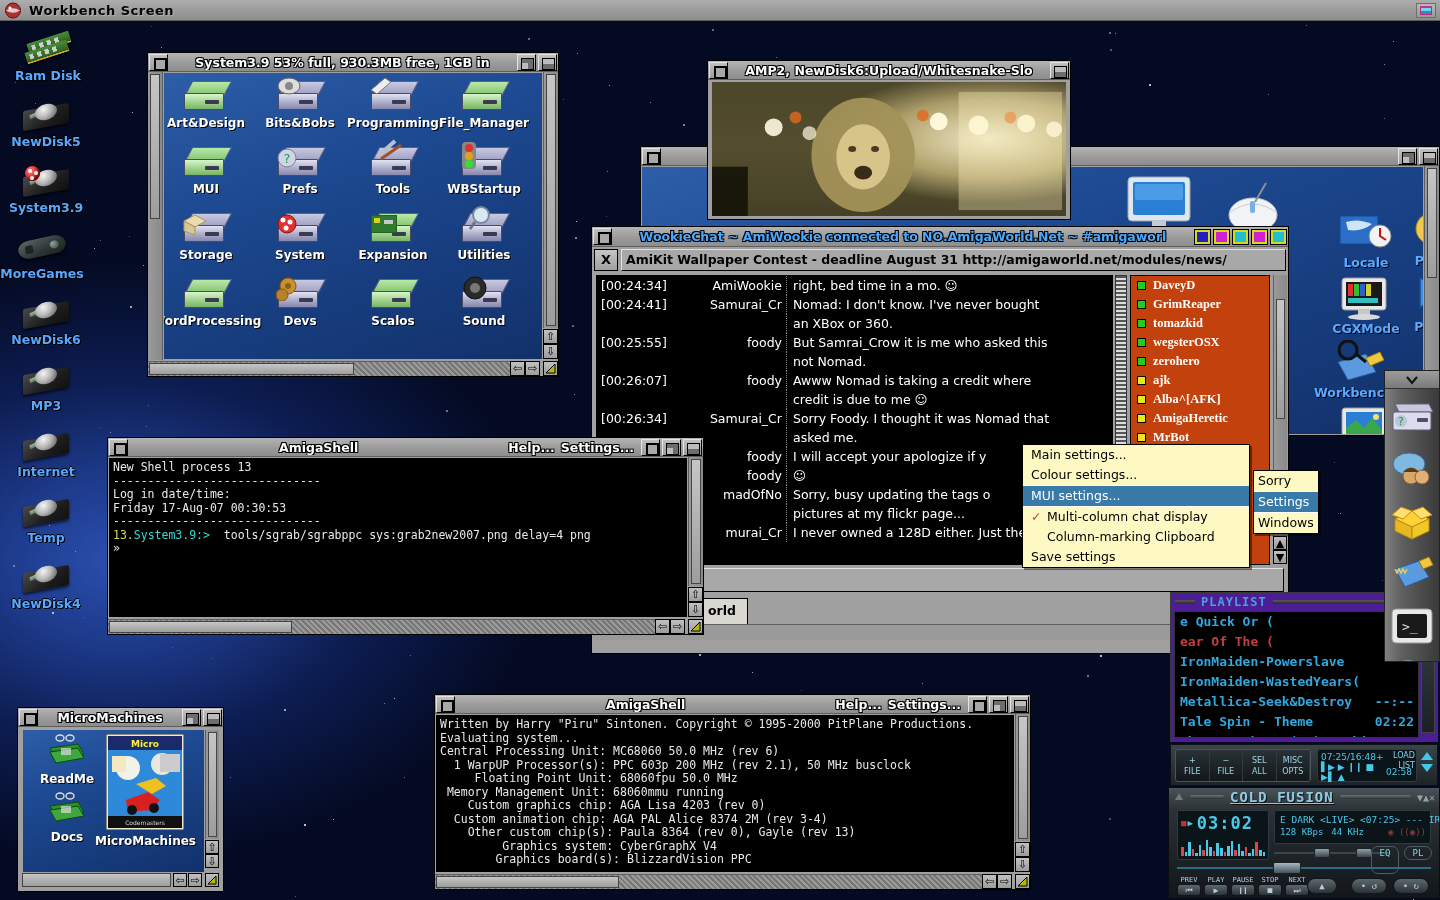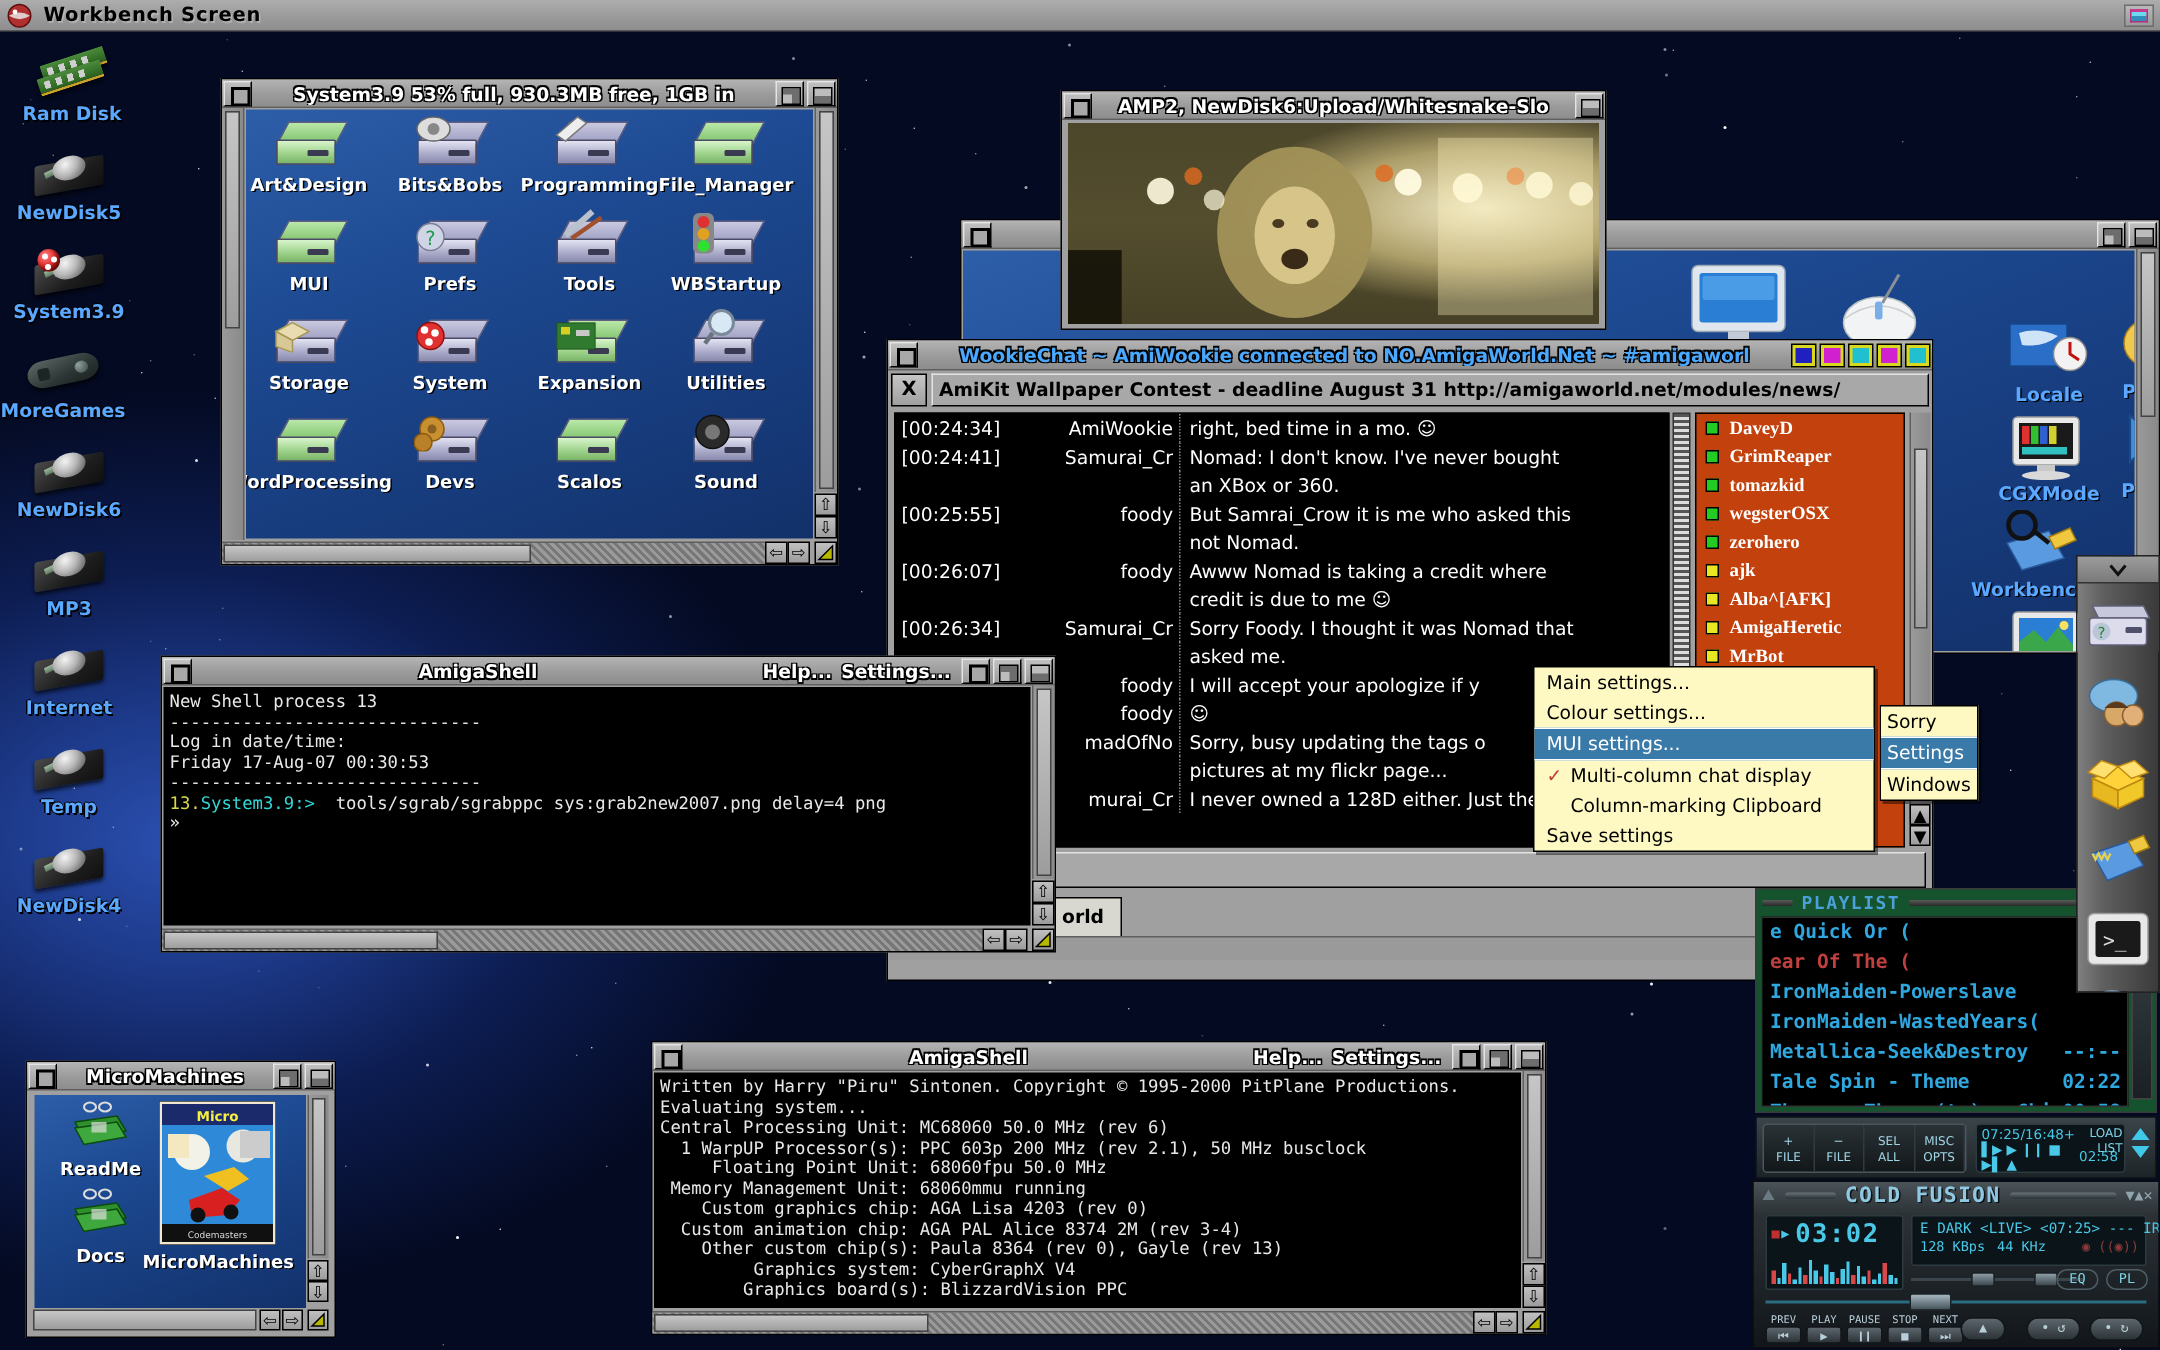--- a/index.html
+++ b/index.html
@@ -274,21 +274,21 @@
   .ctxmenu .mi {
     font-size:12.5px; color:#000; padding:1px 10px 1px 8px; line-height:18px;
     white-space:nowrap; cursor:pointer; display:flex; align-items:center;
   }
   .ctxmenu .mi.sel { background:#3a7aa8; color:#fff; border-top:1px solid #fff; border-bottom:1px solid #fff; }
   .ctxmenu .mi .chk { width:16px; flex:0 0 16px; color:#c04040; font-weight:bold; }
   .ctxmenu .mi .ind { width:16px; flex:0 0 16px; }
 
   
   #playlist {
-    position:absolute; background:#14532d; border:1px solid #3a3a3a; overflow:hidden;
+    position:absolute; background:#4c1d95; border:1px solid #3a3a3a; overflow:hidden;
     font-family:"DejaVu Sans Mono", monospace;
   }
   .plrow { font-size:13px; line-height:20px; font-weight:bold; white-space:nowrap; padding-left:5px; }
   .plhdr { color:#4aa0d8; font-size:12px; letter-spacing:1px; }
   #player {
     position:absolute; overflow:hidden;
     background:linear-gradient(#4a5358,#2b3135 20%,#1b2024 70%,#12161a);
     border:1px solid #0a0d10;
     font-family:"DejaVu Sans Mono", monospace;
   }
@@ -1448,21 +1448,21 @@
 
 <div id="player" style="left:1168px; top:787px; width:272px; height:112px; z-index:32;">
 
   <div style="display:flex; align-items:center; height:18px; padding:0 4px;">
     <svg width="14" height="12">
         <path d="M2 9 L6 2 L10 9 Z" fill="#6a7a82"></path>
       </svg>
     <div style="width:34px; height:4px; margin-left:3px; background:linear-gradient(#6a757a,#2a3236); border-radius:2px;"></div>
     <div style="flex:0 0 auto; margin:0 6px; font-size:14px; font-weight:bold; letter-spacing:1px;
                 background:linear-gradient(#9fd8ef,#3d7fa8); -webkit-background-clip:text; background-clip:text; color:#8fc8e0;
-                text-shadow:1px 1px 0 #0a1014;">COLD FUSION</div>
+                text-shadow:1px 1px 0 #0a1014;text-decoration:underline;">COLD FUSION</div>
     <div style="flex:1; height:4px; background:linear-gradient(#6a757a,#2a3236); border-radius:2px;"></div>
     <div style="margin-left:6px; color:#8fa4ad; font-size:10px;">▼▲✕</div>
   </div>
 
   <div class="lcd" style="position:absolute; left:8px; top:22px; width:92px; height:50px; border-radius:2px;">
     <div style="display:flex; align-items:center; padding:2px 3px 0 3px;">
       <span style="color:#c03030; font-size:9px;">■</span>
       <span style="color:#49c8e8; font-size:9px; margin-left:1px;">▶</span>
       <span style="font-size:17px; font-weight:bold; letter-spacing:1px; margin-left:4px;">03:02</span>
     </div>
@@ -1501,21 +1501,21 @@
       <span style="margin-left:8px;">44 KHz</span>
       <span style="margin-left:auto; padding-right:4px; color:#8a3a3a;">◉ ((◉))</span>
     </div>
   </div>
 
   <div style="position:absolute; left:105px; top:60px; width:115px; height:10px;">
     <div style="position:absolute; left:0; right:0; top:4px; height:2px; background:#3a464c;"></div>
     <div style="position:absolute; left:40px; top:0; width:16px; height:10px; background:linear-gradient(#8fa0a8,#3b464c); border:1px solid #1a2226; border-radius:2px;"></div>
     <div style="position:absolute; left:82px; top:0; width:16px; height:10px; background:linear-gradient(#8fa0a8,#3b464c); border:1px solid #1a2226; border-radius:2px;"></div>
   </div>
-  <div style="position:absolute; right:40px; top:58px; width:28px; height:14px; border:1px solid #4e5e66; border-radius:7px;
+  <div style="position:absolute; right:40px; top:58px; width:28px; height:28px; border:1px solid #4e5e66; border-radius:7px;
               color:#7fd4e8; font-size:9px; text-align:center; line-height:12px;">EQ</div>
   <div style="position:absolute; right:7px; top:58px; width:28px; height:14px; border:1px solid #4e5e66; border-radius:7px;
               color:#7fd4e8; font-size:9px; text-align:center; line-height:12px;">PL</div>
 
   <div style="position:absolute; left:8px; right:8px; top:76px; height:8px;">
     <div style="position:absolute; left:0; right:0; top:3px; height:2px; background:#2b6d80;"></div>
     <div style="position:absolute; left:96px; top:-2px; width:28px; height:12px; background:linear-gradient(#a8b8c0,#44525a); border:1px solid #1a2226; border-radius:2px;"></div>
   </div>
 
   <div id="transport" style="position:absolute; left:8px; top:88px; height:20px; display:flex; gap:3px;">

